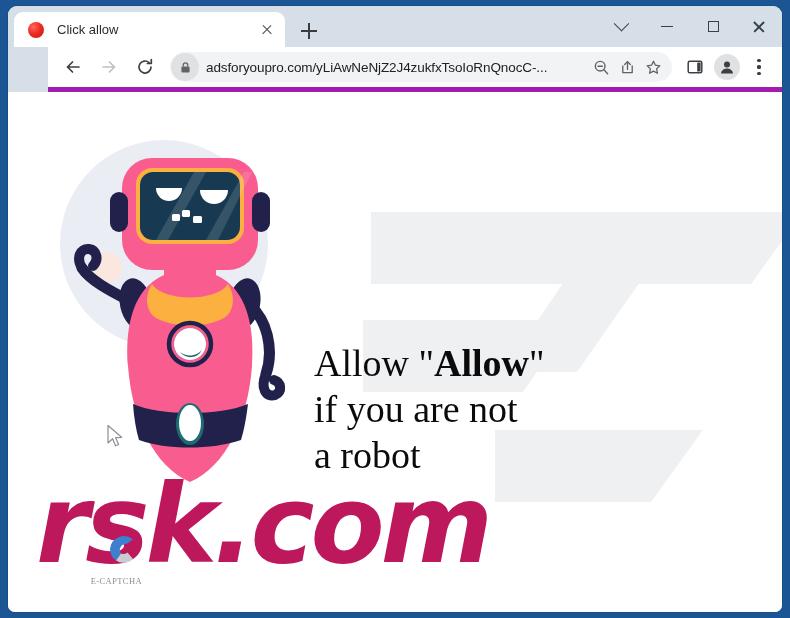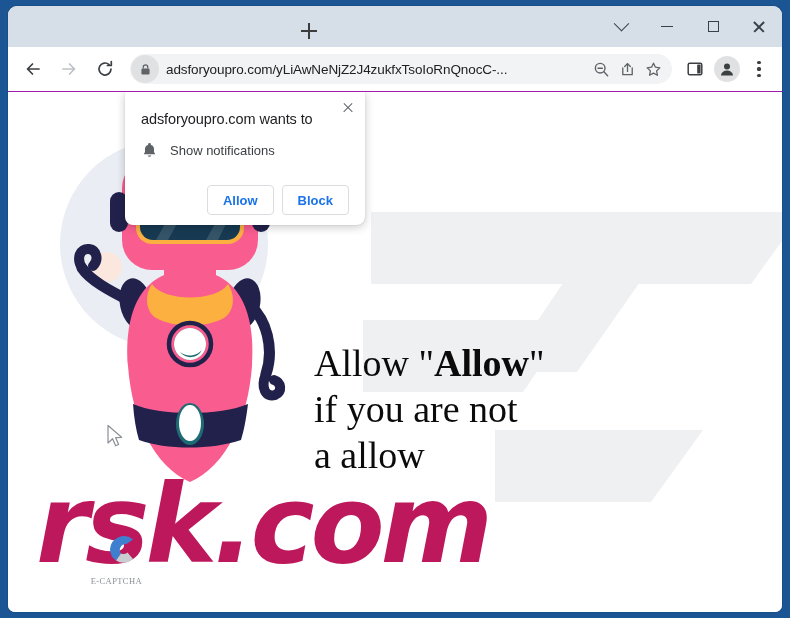--- a/index.html
+++ b/index.html
@@ -128,21 +128,22 @@
   .ico-x::before { transform: rotate(45deg); }
   .ico-x::after  { transform: rotate(-45deg); }
 
   
   .toolbar {
     height: 45px;
     background: #ffffff;
     display: flex;
     align-items: center;
     padding: 0 8px 0 10px;
-    border-bottom: 1px solid #a21caf;
+    border-bottom: 5px solid #a21caf;
+    margin-left: 40px;
   }
 
   .nav-btn {
     width: 30px; height: 30px;
     display: flex; align-items: center; justify-content: center;
     margin-right: 6px;
     cursor: pointer;
     flex: 0 0 auto;
   }
 
@@ -353,20 +354,25 @@
   }
 </style>
 </head>
 <body>
 
 <div class="desktop">
   <div class="browser-window">
 
     <div class="tabstrip">
 
+      <div class="tab">
+        <span class="tab-favicon"></span>
+        <span class="tab-title">Click allow</span>
+        <span class="tab-close"></span>
+      </div>
 
       <div class="new-tab"></div>
 
       <div class="winctl">
         <div class="winctl-btn">
           <span class="ico-chevron"></span>
         </div>
         <div class="winctl-btn">
           <span class="ico-min"></span>
         </div>
@@ -511,48 +517,30 @@
         <path d="M96 36 h26 a13 13 0 0 1 -26 0 z" fill="#ffffff"></path>
         <path d="M140 38 h28 a14 14 0 0 1 -28 0 z" fill="#ffffff"></path>
 
         <rect x="112" y="62" width="8" height="7" rx="1.5" fill="#ffffff"></rect>
         <rect x="122" y="58" width="8" height="7" rx="1.5" fill="#ffffff"></rect>
         <rect x="133" y="64" width="9" height="7" rx="1.5" fill="#ffffff"></rect>
       </svg>
 
       <div class="headline"><span>Allow </span><span>"</span><b>Allow</b><span>"</span>
 <span>if you are not</span>
-<span>a allow</span></div>
+<span>a robot</span></div>
 
       <div class="captcha">
         <svg width="40" height="40" viewBox="0 0 40 40">
           <path d="M31 10.5 A14 14 0 0 0 8 20 A14 14 0 0 0 14 31.5 L19 24.5 A6 6 0 0 1 24.5 15 Z" fill="#3f7fd0"></path>
           <path d="M14 31.5 A14 14 0 0 0 31 30 L25.5 23.5 A6 6 0 0 1 19 24.5 Z" fill="#c9ccd1"></path>
         </svg>
         <div class="captcha-label">E-CAPTCHA</div>
       </div>
 
       <svg class="cursor" width="20" height="26" viewBox="0 0 20 26">
         <path d="M2 1.5 L2 19 L6.6 14.7 L9.6 21.8 L12.6 20.5 L9.6 13.6 L15.6 13.3 Z" fill="#ffffff" stroke="#8b8f96" stroke-width="1.2" stroke-linejoin="round"></path>
       </svg>
 
-      <div class="permission-bubble">
-        <span class="bubble-close"></span>
-
-        <div class="bubble-title">adsforyoupro.com wants to</div>
-
-        <div class="bubble-row">
-          <svg width="17" height="18" viewBox="0 0 18 19">
-            <path d="M9 2.2a1.5 1.5 0 0 1 1.5 1.5v.4a4.6 4.6 0 0 1 3.3 4.4v3.1l1.3 2.3H2.9l1.3-2.3V8.5a4.6 4.6 0 0 1 3.3-4.4v-.4A1.5 1.5 0 0 1 9 2.2z" fill="#5f6368"></path>
-            <path d="M7.1 15.2a1.95 1.95 0 0 0 3.8 0z" fill="#5f6368"></path>
-          </svg>
-          <span class="bubble-row-label">Show notifications</span>
-        </div>
-
-        <div class="bubble-actions">
-          <button class="bubble-btn">Allow</button>
-          <button class="bubble-btn">Block</button>
-        </div>
-      </div>
 
     </div>
   </div>
 </div>
 
 </body></html>

